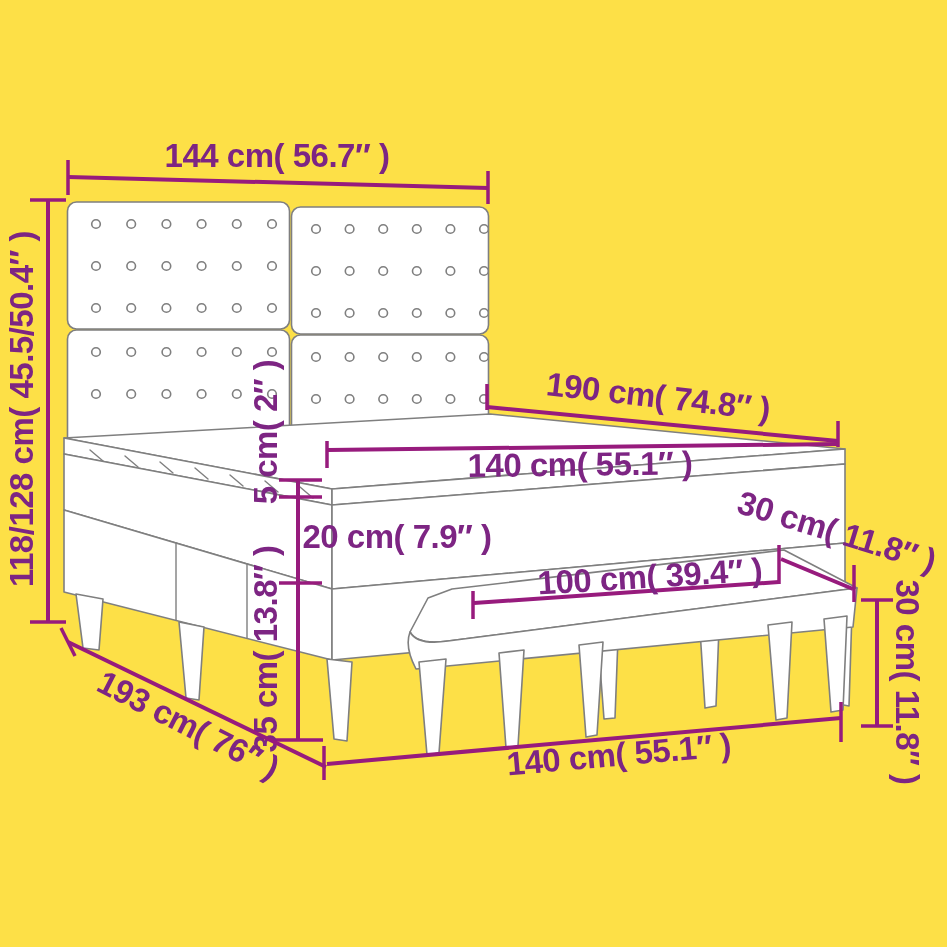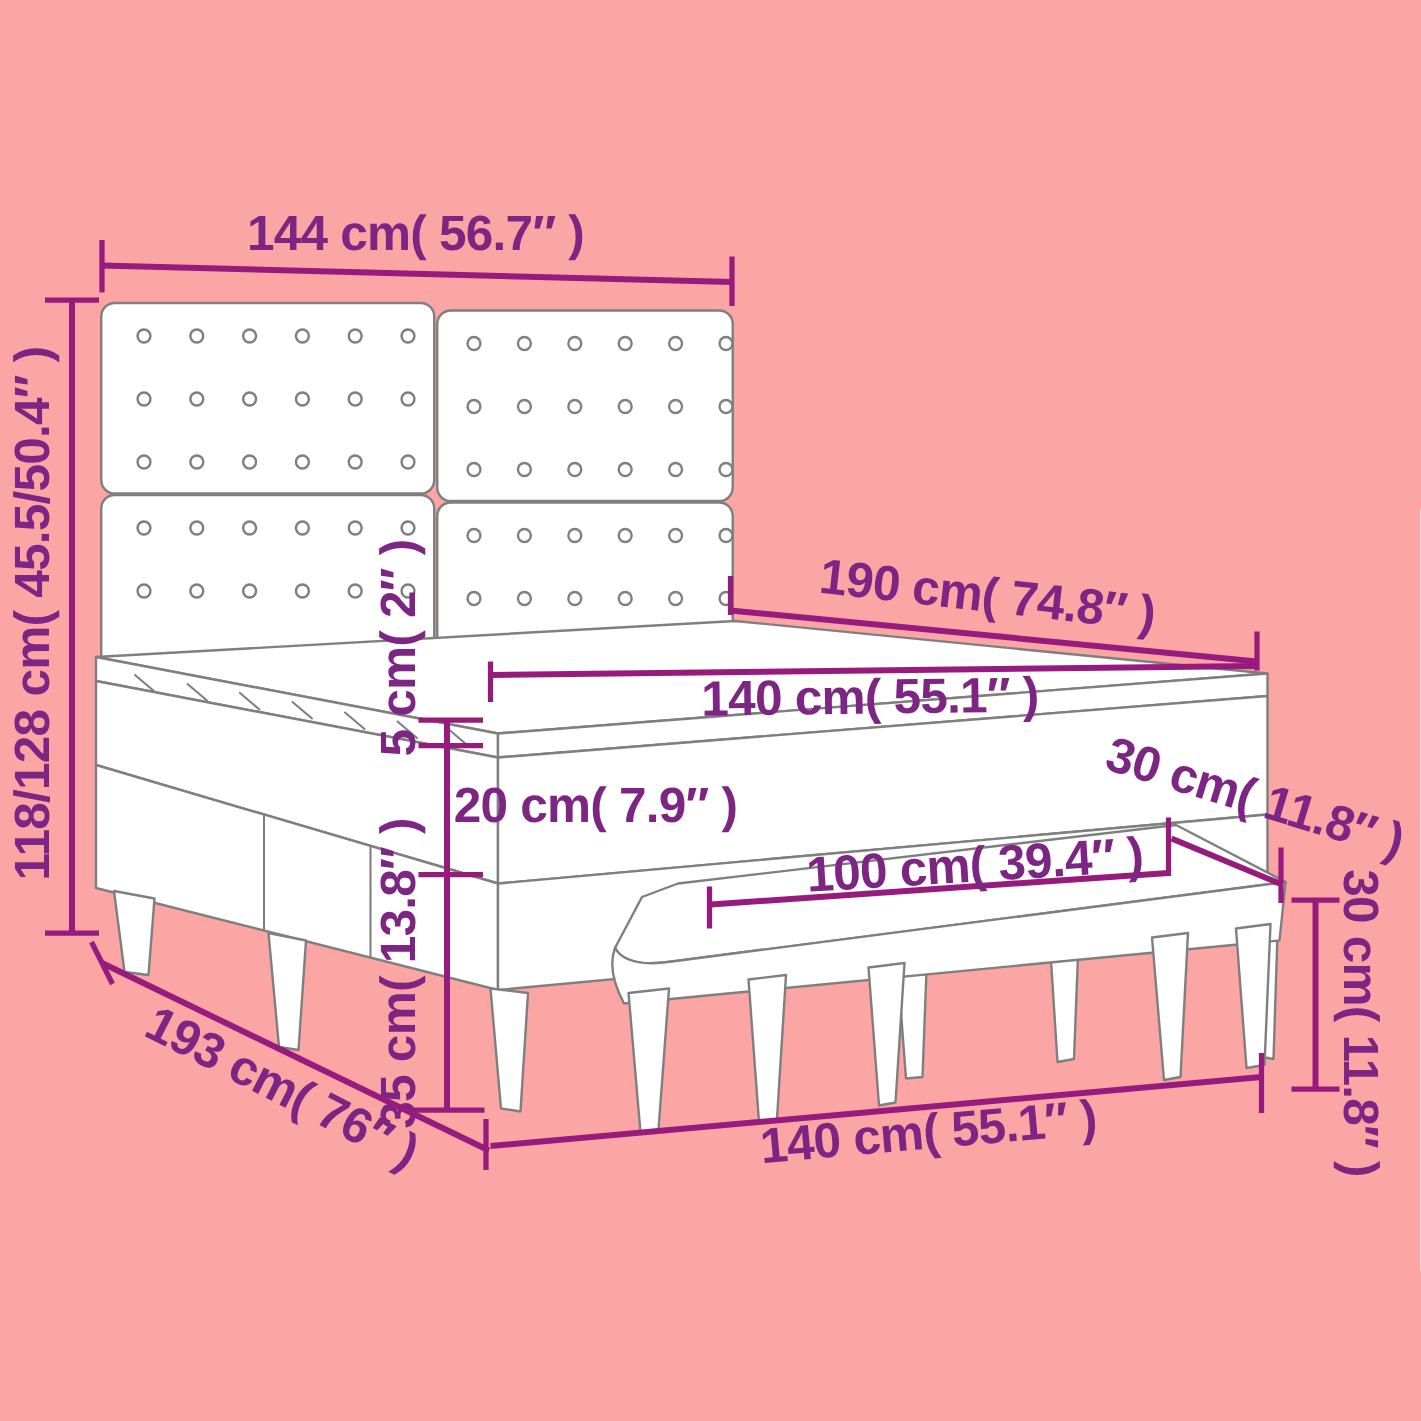--- a/index.html
+++ b/index.html
@@ -1,16 +1,16 @@
 <!DOCTYPE html>
 <html><head>
 <meta charset="utf-8">
 <style>
   html,body{margin:0;padding:0;background:#ffffff;}
-  .stage{position:relative;width:947px;height:947px;background:#fca5a5;overflow:hidden;
+  .stage{position:relative;width:947px;height:947px;background:#fde047;overflow:hidden;
          font-family:"Liberation Sans", sans-serif;}
   svg{display:block;}
   .outline{fill:#ffffff;stroke:#7f7f7f;stroke-width:1.6;stroke-linejoin:round;stroke-linecap:round;}
   .thin{fill:none;stroke:#7f7f7f;stroke-width:1.4;stroke-linecap:round;}
   .dimline{stroke:#971b7d;stroke-width:4;stroke-linecap:butt;fill:none;}
   .dimtick{stroke:#971b7d;stroke-width:3.5;stroke-linecap:butt;fill:none;}
   .dimtext{fill:#7d2583;font-weight:bold;font-size:33px;letter-spacing:-0.5px;}
 </style>
 </head>
 <body>

